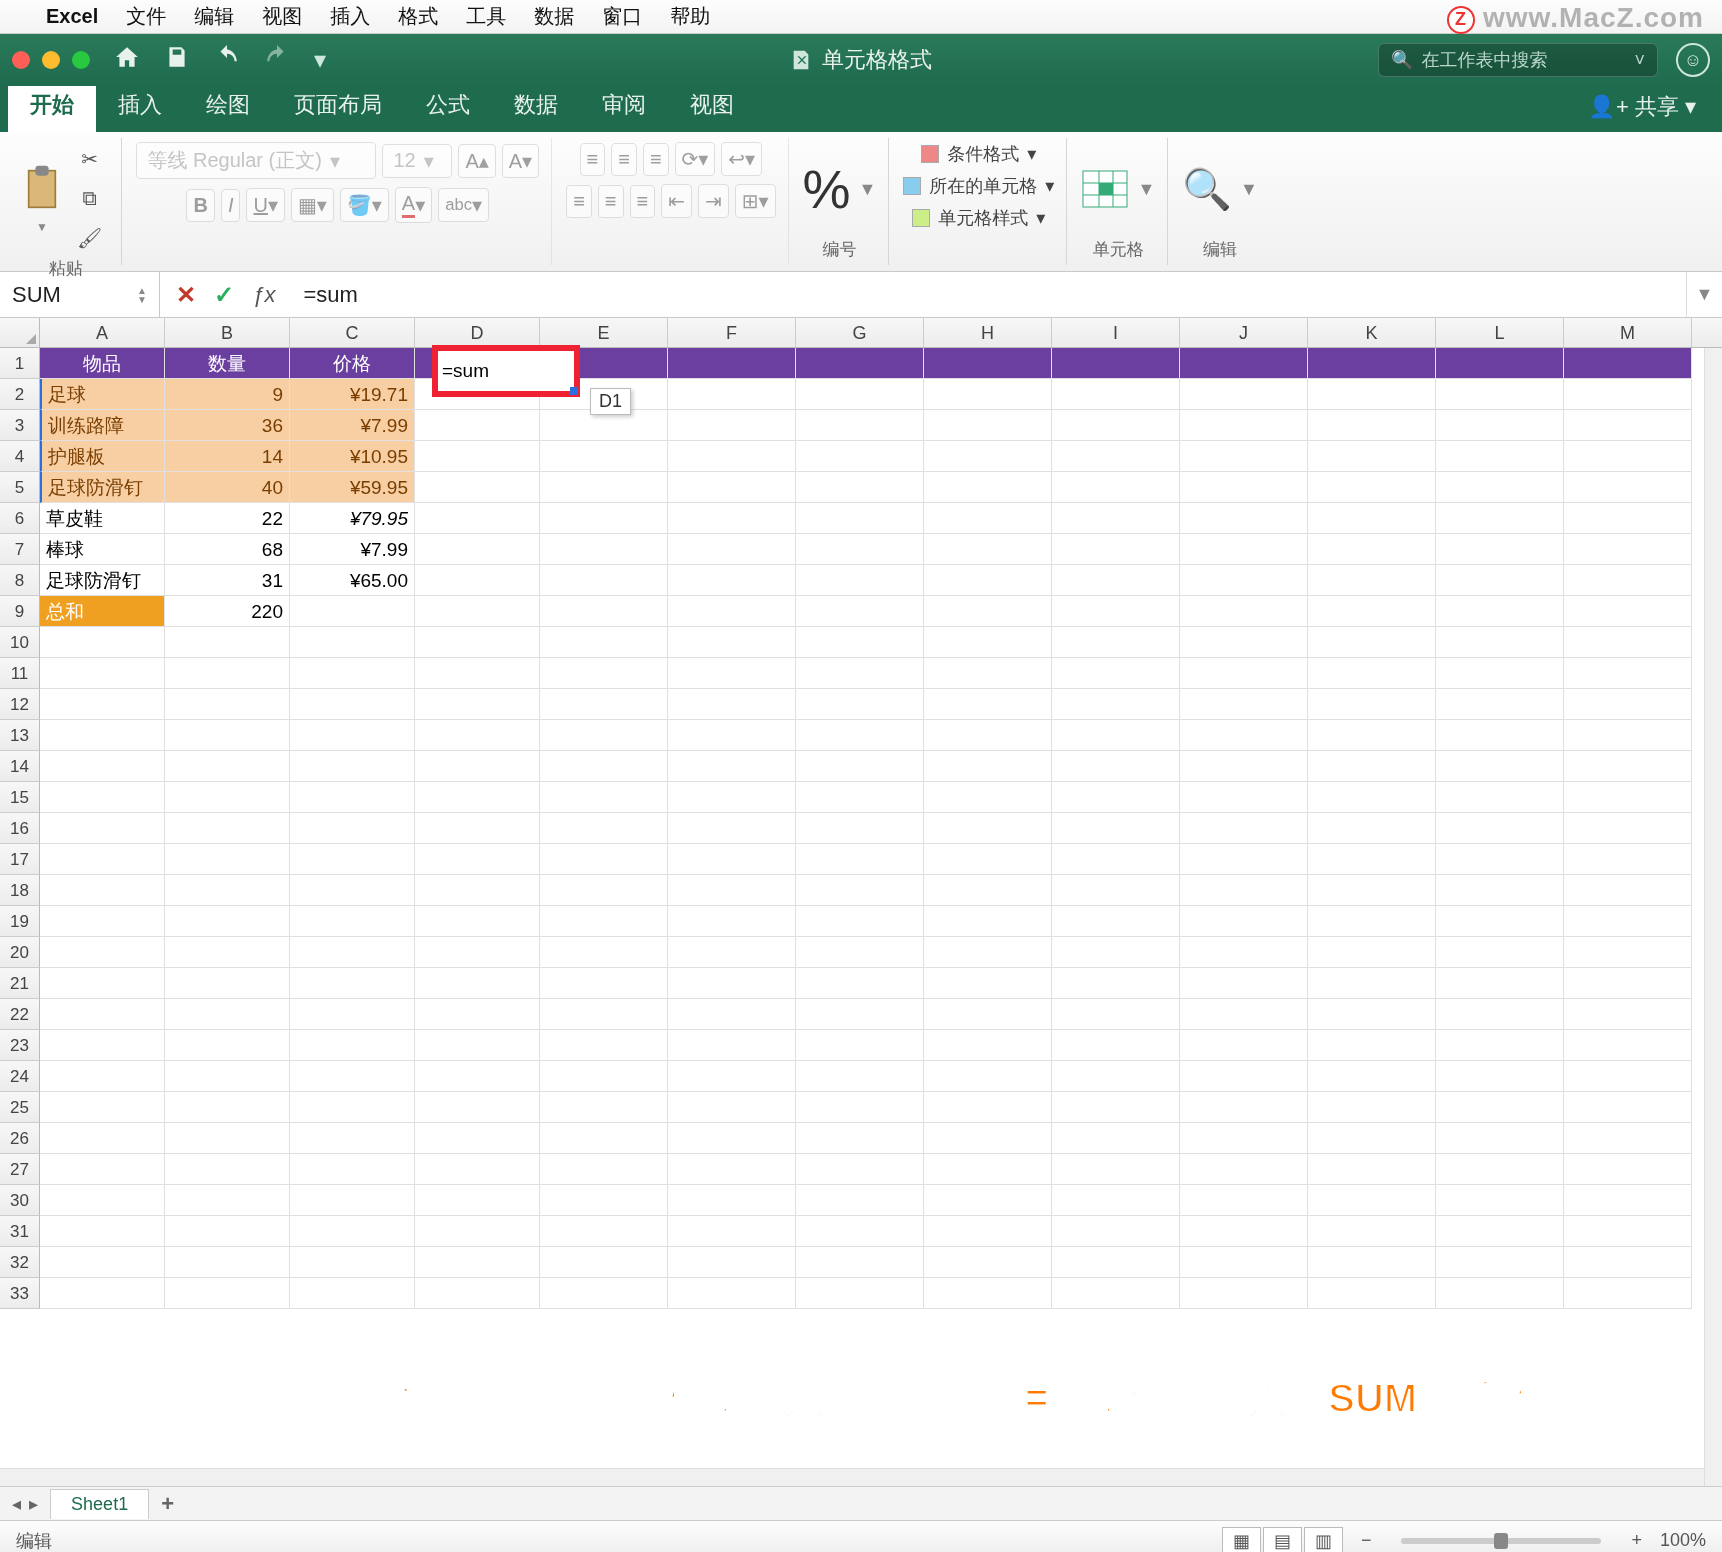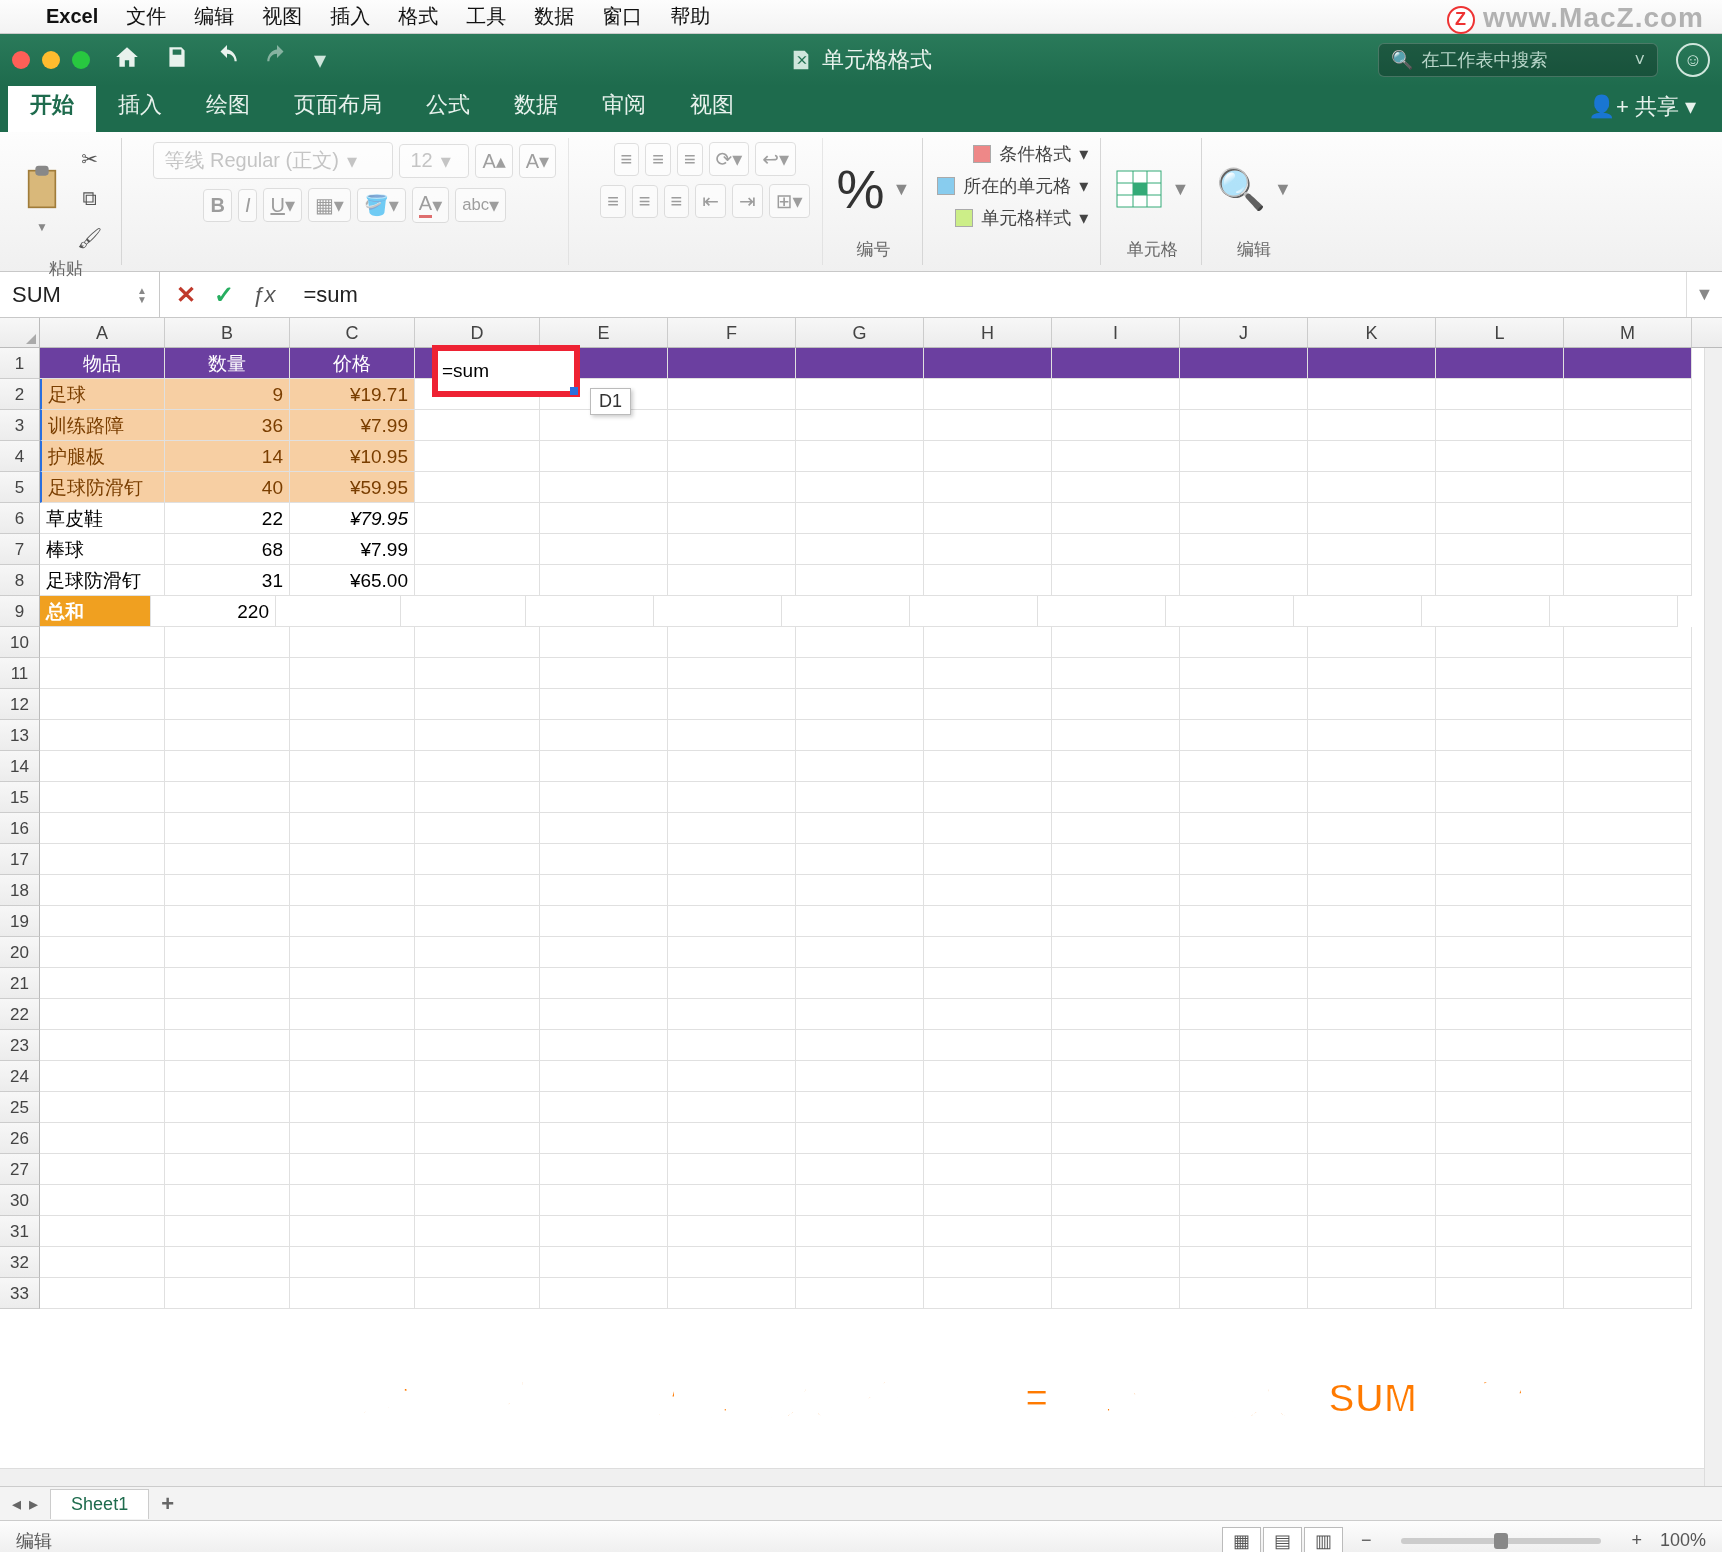--- a/index.html
+++ b/index.html
@@ -32,21 +32,21 @@
 
 .ribbon { height: 140px; background: linear-gradient(#fdfdfd,#f0f0f0); border-bottom: 1px solid #c8c8c8; display: flex; align-items: stretch; padding: 6px 10px; gap: 2px; }
 .rgroup { display: flex; flex-direction: column; align-items: center; padding: 4px 12px; border-right: 1px solid #d6d6d6; justify-content: space-between; }
 .rgroup:last-child { border-right: none; }
 .rgroup .label { font-size: 17px; color: #666; margin-top: 2px; }
 .rgroup .body { display: flex; align-items: center; gap: 8px; flex: 1; }
 .btn { border: 1px solid transparent; background: transparent; padding: 4px 6px; border-radius: 4px; display: inline-flex; align-items: center; justify-content: center; color: #555; font-size: 20px; }
 .btn.box { border: 1px solid #c8c8c8; background: #fff; }
 .fontbox { border: 1px solid #c8c8c8; background: #fff; padding: 4px 10px; color: #999; font-size: 20px; border-radius: 4px; display:flex;align-items:center;gap:8px;}
 .stack { display: flex; flex-direction: column; gap: 6px; }
-.row { display: flex; gap: 6px; align-items: center; margin-left: 17px; }
+.row { display: flex; gap: 6px; align-items: center; }
 .pct { font-size: 54px; font-weight: 300; color: #333; line-height: 1; }
 .smallrow { display:flex; align-items:center; gap:8px; font-size:18px; color:#444; }
 .smallrow .sq { width:18px;height:18px;background:#ddd;border:1px solid #aaa;}
 .cells-icon { width:48px;height:40px; }
 .mag { font-size: 40px; color:#444;}
 
 
 .formula-bar { height: 46px; border-bottom: 1px solid #c8c8c8; display: flex; align-items: center; background: #fff; }
 .namebox { width: 160px; border-right: 1px solid #c8c8c8; height: 100%; display: flex; align-items: center; padding: 0 12px; font-size: 22px; color: #222; justify-content: space-between; }
 .namebox .arrows { display:flex;flex-direction:column;font-size:10px;color:#888;line-height:9px;}
@@ -235,21 +235,21 @@
 
   <div class="rgroup">
     <div class="body">
         <div class="pct">%</div>
         <span style="color:#888">▼</span>
       </div>
     <div class="label">编号</div>
   </div>
 
   <div class="rgroup">
-    <div class="body stack" style="align-items:flex-end">
+    <div class="body stack" style="align-items:center">
       <div class="smallrow">
           <span class="sq" style="background:#e88"></span>
           <span>条件格式</span>
           <span>▾</span>
         </div>
       <div class="smallrow">
           <span class="sq" style="background:#8ce"></span>
           <span>所在的单元格</span>
           <span>▾</span>
         </div>
@@ -441,21 +441,21 @@
         <div class="cell colG" style="width: 128px;"></div>
         <div class="cell colH" style="width: 128px;"></div>
         <div class="cell colI" style="width: 128px;"></div>
         <div class="cell colJ" style="width: 128px;"></div>
         <div class="cell colK" style="width: 128px;"></div>
         <div class="cell colL" style="width: 128px;"></div>
         <div class="cell colM" style="width: 128px;"></div>
       </div>
       <div class="gridrow">
         <div class="rowhead">9</div>
-        <div class="cell colA totalcell" style="width: 111px; font-weight: bold;">总和</div>
+        <div class="cell colA totalcell" style="width: 125px;">总和</div>
         <div class="cell colB num" style="width: 125px;">220</div>
         <div class="cell colC" style="width: 125px;"></div>
         <div class="cell colD" style="width: 125px;"></div>
         <div class="cell colE" style="width: 128px;"></div>
         <div class="cell colF" style="width: 128px;"></div>
         <div class="cell colG" style="width: 128px;"></div>
         <div class="cell colH" style="width: 128px;"></div>
         <div class="cell colI" style="width: 128px;"></div>
         <div class="cell colJ" style="width: 128px;"></div>
         <div class="cell colK" style="width: 128px;"></div>

